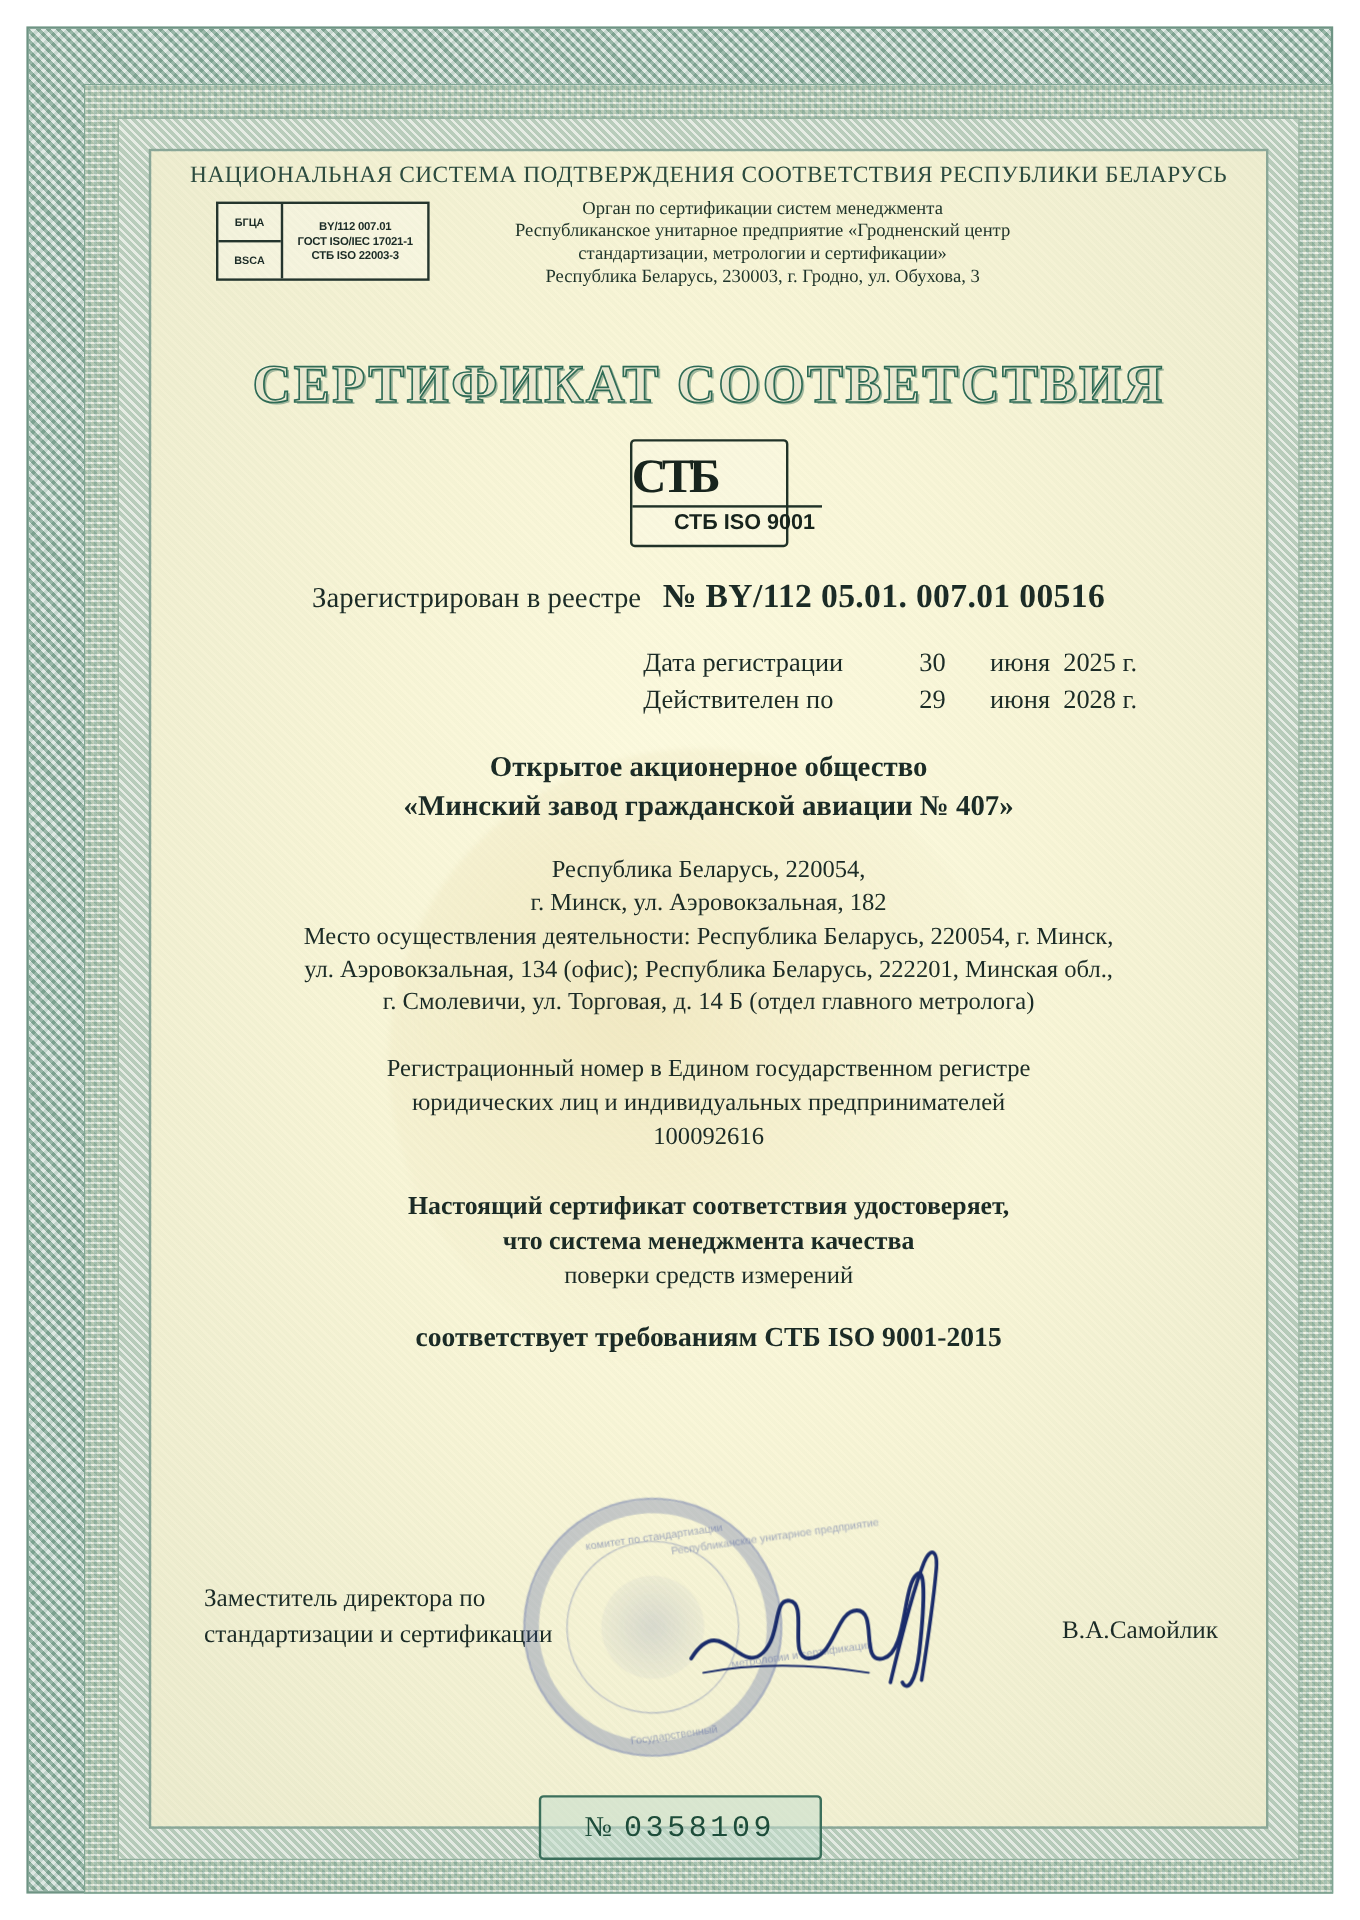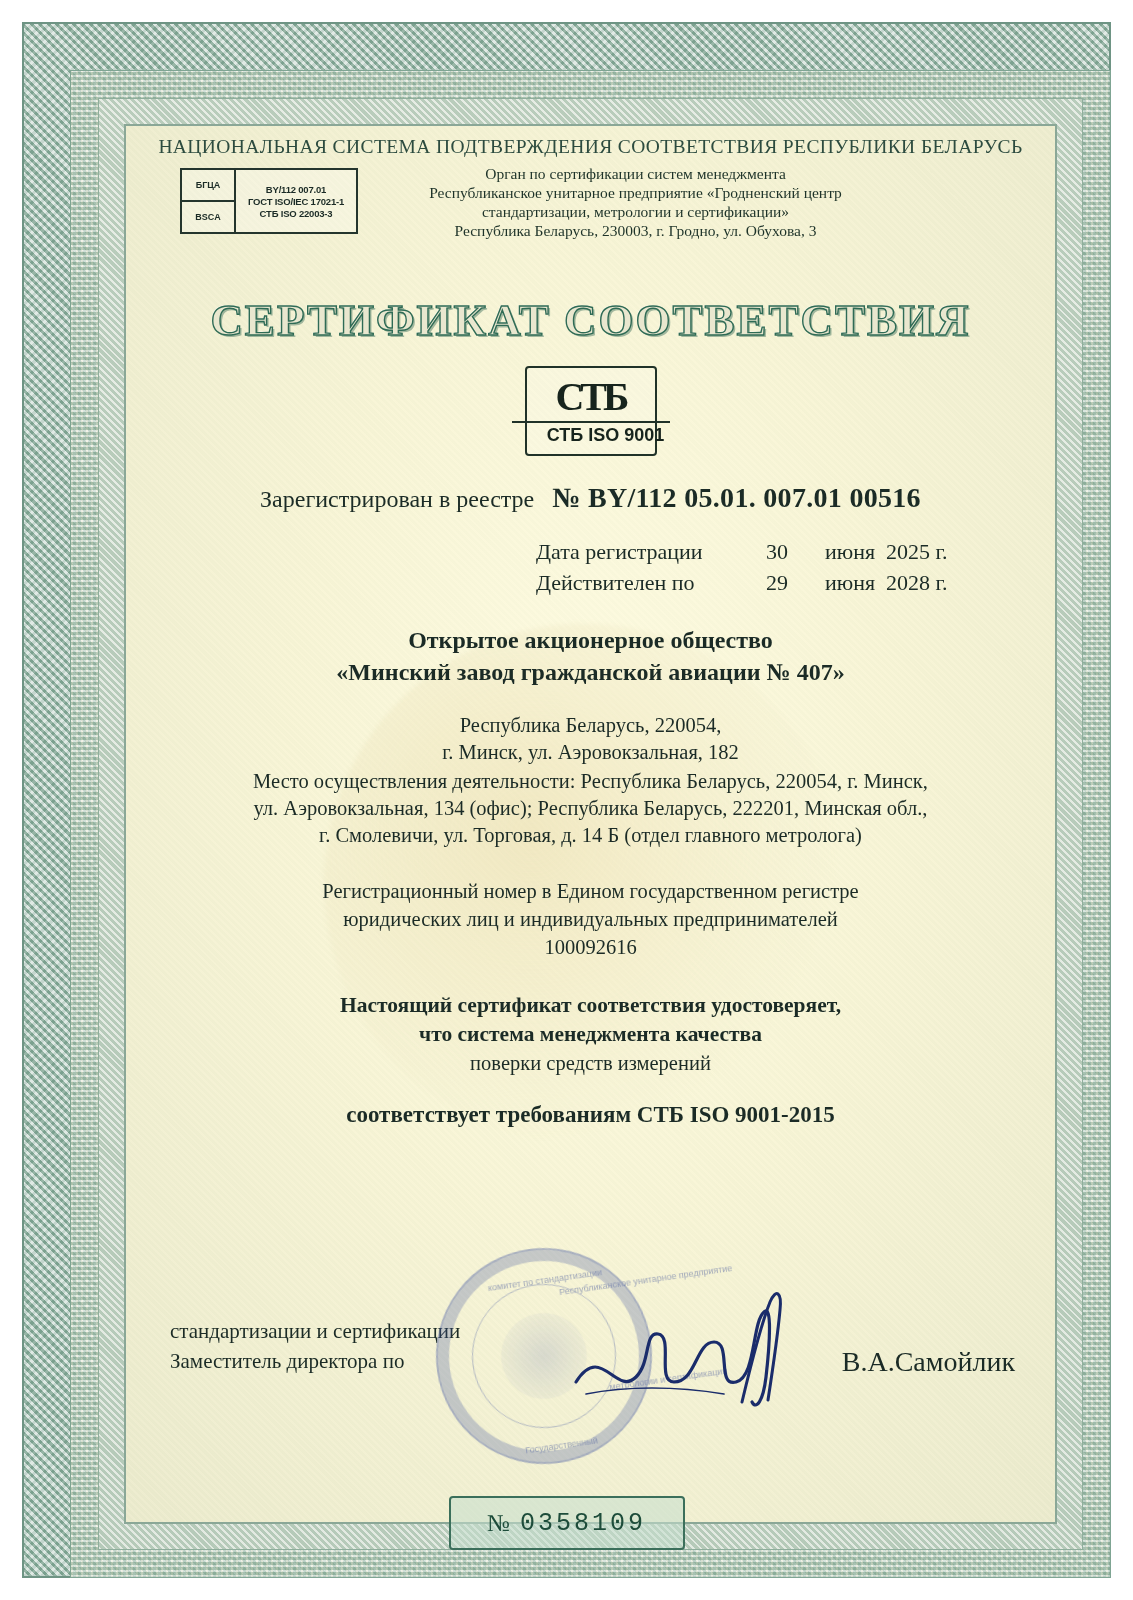--- a/index.html
+++ b/index.html
@@ -174,21 +174,20 @@
     display: flex;
     justify-content: center;
   }
   .stb-box {
     width: 128px;
     height: 86px;
     border: 2.5px solid #203228;
     border-radius: 4px;
     display: flex;
     flex-direction: column;
-    align-items: center;
     justify-content: center;
     background: rgba(255,255,255,0.15);
   }
   .stb-glyph {
     font-size: 40px;
     font-weight: bold;
     letter-spacing: -4px;
     line-height: 1;
     font-family: "Liberation Serif", serif;
     color: #17241d;
@@ -299,21 +298,21 @@
     position: absolute;
     left: 34px;
     top: 22px;
     font-size: 21px;
     line-height: 30px;
   }
   .sign-name {
     position: absolute;
     right: 30px;
     top: 52px;
-    font-size: 28px;
+    font-size: 21px;
   }
   
   .stamp {
     position: absolute;
     left: 300px;
     top: -46px;
     width: 212px;
     height: 212px;
     border-radius: 50%;
     border: 2.5px solid rgba(60,80,160,0.55);
@@ -478,22 +477,22 @@
     <div class="statement">
       <div>Настоящий сертификат соответствия удостоверяет,</div>
       <div>что система менеджмента качества</div>
       <div class="thin">поверки средств измерений</div>
     </div>
 
     <div class="conforms">соответствует требованиям СТБ ISO 9001-2015</div>
 
     <div class="sign-area">
       <div class="sign-title">
+        <div>Заместитель директора по</div>
         <div>стандартизации и сертификации</div>
-        <div>Заместитель директора по</div>
       </div>
 
       <div class="stamp">
         <div class="stamp-center"></div>
         <div class="stamp-text">
           <span style="transform: rotate(200deg) translate(0,-92px) rotate(-200deg);">Государственный</span>
           <span style="transform: rotate(330deg) translate(0,-92px) rotate(-330deg);">комитет по стандартизации</span>
           <span style="transform: rotate(20deg) translate(0,-70px) rotate(-20deg);">Республиканское унитарное предприятие</span>
           <span style="transform: rotate(120deg) translate(0,-70px) rotate(-120deg);">метрологии и сертификации</span>
         </div>

